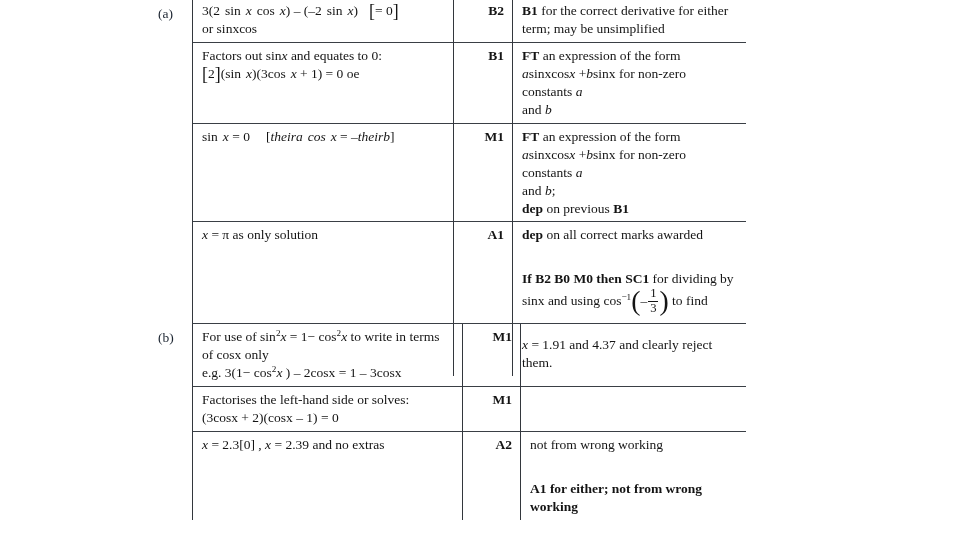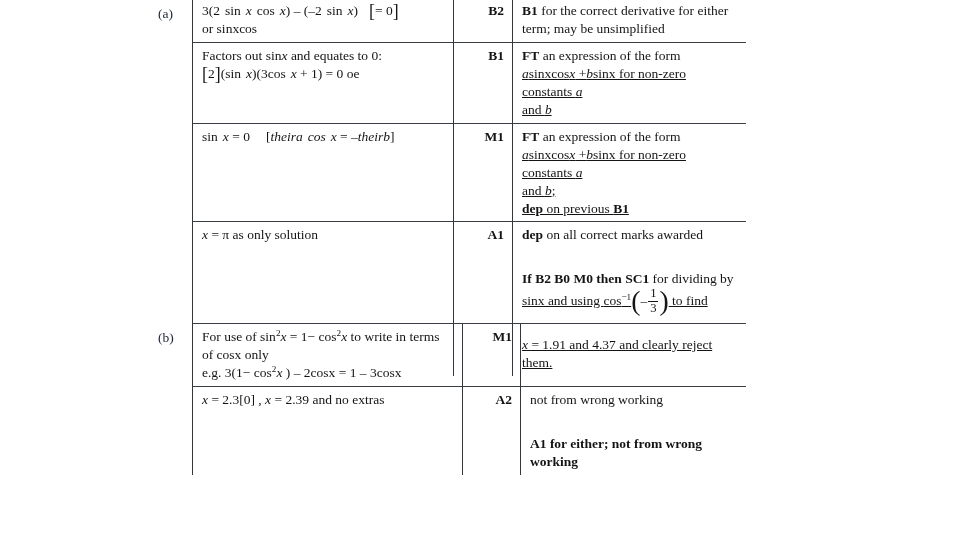--- a/index.html
+++ b/index.html
@@ -137,21 +137,21 @@
   }
   .minus-frac {
     display: inline-block;
     vertical-align: middle;
     position: relative;
     top: -1px;
   }
 
   
   .note-line { display: block; }
-  .note-line + .note-line { margin-top: 0px; text-decoration: underline; }
+  .note-line + .note-line { margin-top: 0px; }
   b.code { font-weight: bold; }
   i.it { font-style: italic; }
 
   .spacer-block { height: 26px; }
   .blank-gap { display: block; height: 26px; }
 </style>
 </head>
 <body>
 
 <div class="sheet">
@@ -235,20 +235,28 @@
         <td class="col-work">
           <div><span>For use of sin</span><span class="sup">2</span><span class="mvar">x</span><span> = 1− cos</span><span class="sup">2</span><span class="mvar">x</span><span> to write in terms</span></div>
           <div>of cosx only</div>
           <div><span>e.g. 3(1− cos</span><span class="sup">2</span><span class="mvar">x</span><span> ) – 2cosx = 1 – 3cosx</span></div>
         </td>
         <td class="col-mark">M1</td>
         <td class="col-note"></td>
       </tr>
 
 
+      <tr class="rule">
+        <td class="col-work">
+          <div>Factorises the left-hand side or solves:</div>
+          <div>(3cosx + 2)(cosx – 1) = 0</div>
+        </td>
+        <td class="col-mark">M1</td>
+        <td class="col-note"></td>
+      </tr>
 
       <tr class="rule">
         <td class="col-work">
           <span class="math"><span class="mvar">x</span><span> = 2.3[0] , </span><span class="mvar">x</span><span> = 2.39 and no extras</span></span>
           <div style="height:28px"></div>
         </td>
         <td class="col-mark">A2</td>
         <td class="col-note">
           <span class="note-line">not from wrong working</span>
           <span class="blank-gap"></span>

